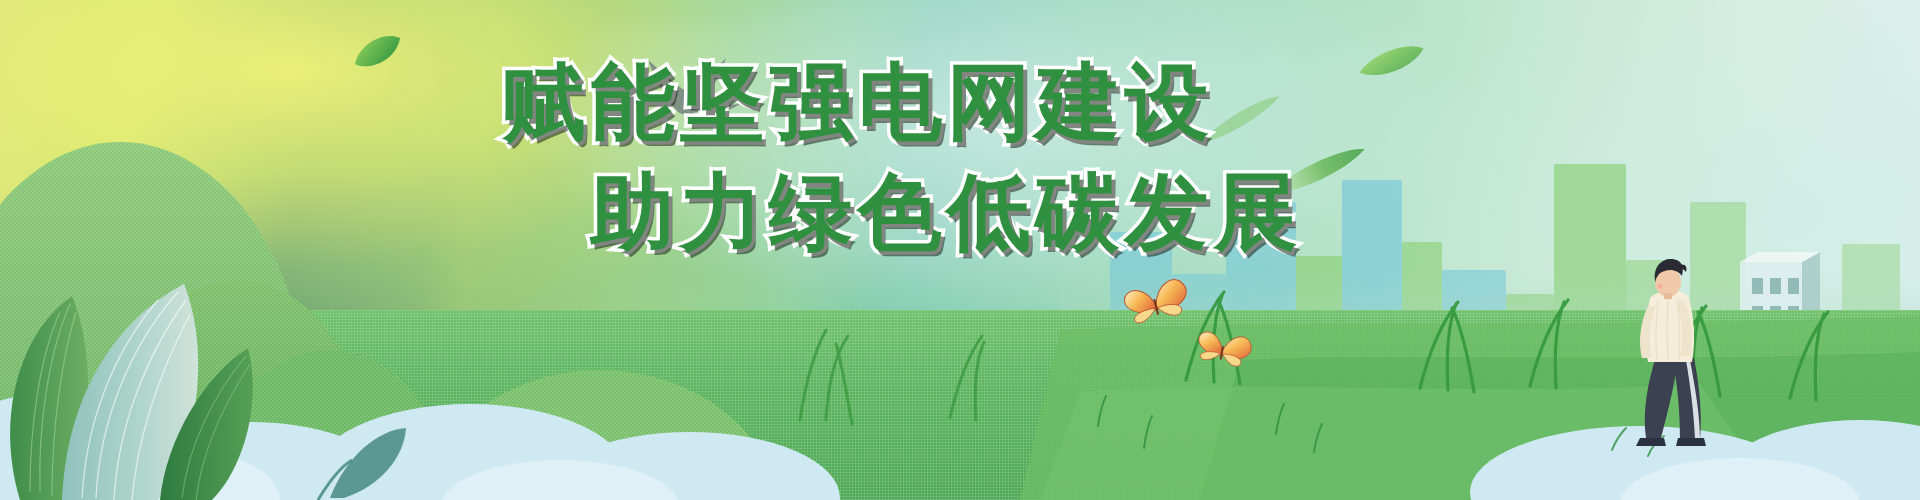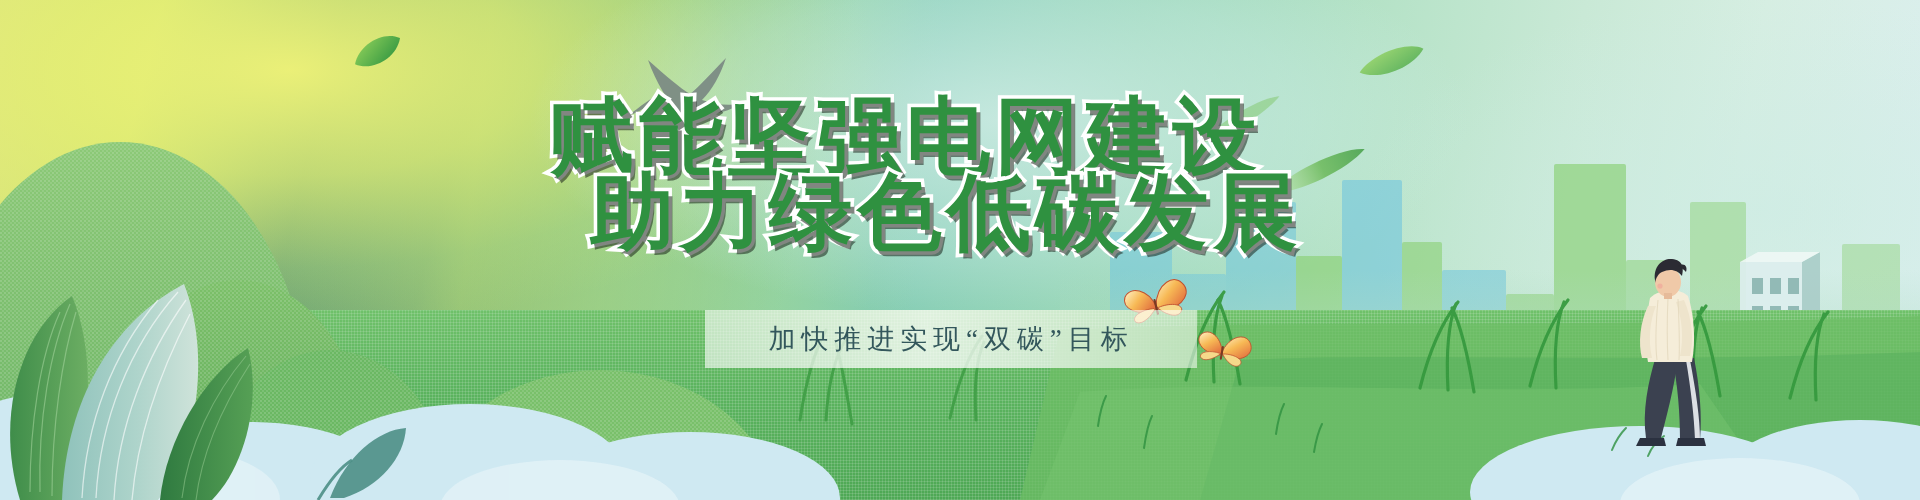--- a/index.html
+++ b/index.html
@@ -63,21 +63,21 @@
   
   #title-block{position:absolute;left:0;top:0;width:1920px;text-align:center;}
   .tline{
     font-weight:bold;letter-spacing:.06em;line-height:1;
     color:#2f9140;
     -webkit-text-stroke:7px #ffffff;
     paint-order:stroke fill;
     text-shadow:4px 5px 0 rgba(25,35,25,.55);
     white-space:nowrap;
   }
-  #title-1{position:absolute;left:0;top:94px;width:1716px;font-size:84px;padding-left:48px;}
+  #title-1{position:absolute;left:0;top:60px;width:1716px;font-size:84px;}
   #title-2{position:absolute;left:0;top:170px;width:1893px;font-size:84px;}
 
   #subtitle-box{
     position:absolute;left:705px;top:310px;width:492px;height:58px;
     background:linear-gradient(90deg, rgba(255,255,255,.60), rgba(255,255,255,.78) 45%, rgba(255,255,255,.55));
     display:flex;align-items:center;justify-content:center;
   }
   #subtitle-text{
     font-size:27px;letter-spacing:.22em;color:#33575c;white-space:nowrap;
     font-family:"Liberation Serif","DejaVu Serif",serif;
@@ -390,17 +390,14 @@
       <path d="M 1,2 C 8,12 20,18 24,10 C 26,4 14,0 2,2 Z" fill="#f6d98a" stroke="#c1502f" stroke-width=".8"></path>
       <path d="M 0,-6 L 0,8" stroke="#7a3a22" stroke-width="2.4" stroke-linecap="round"></path>
     </g>
   </svg>
 
   <div id="title-block">
     <div id="title-1" class="tline">赋能坚强电网建设</div>
     <div id="title-2" class="tline">助力绿色低碳发展</div>
   </div>
 
-  <div id="subtitle-box">
-    <span id="subtitle-text">加快推进实现“双碳”目标</span>
-  </div>
 
 </div>
 
 </body></html>

